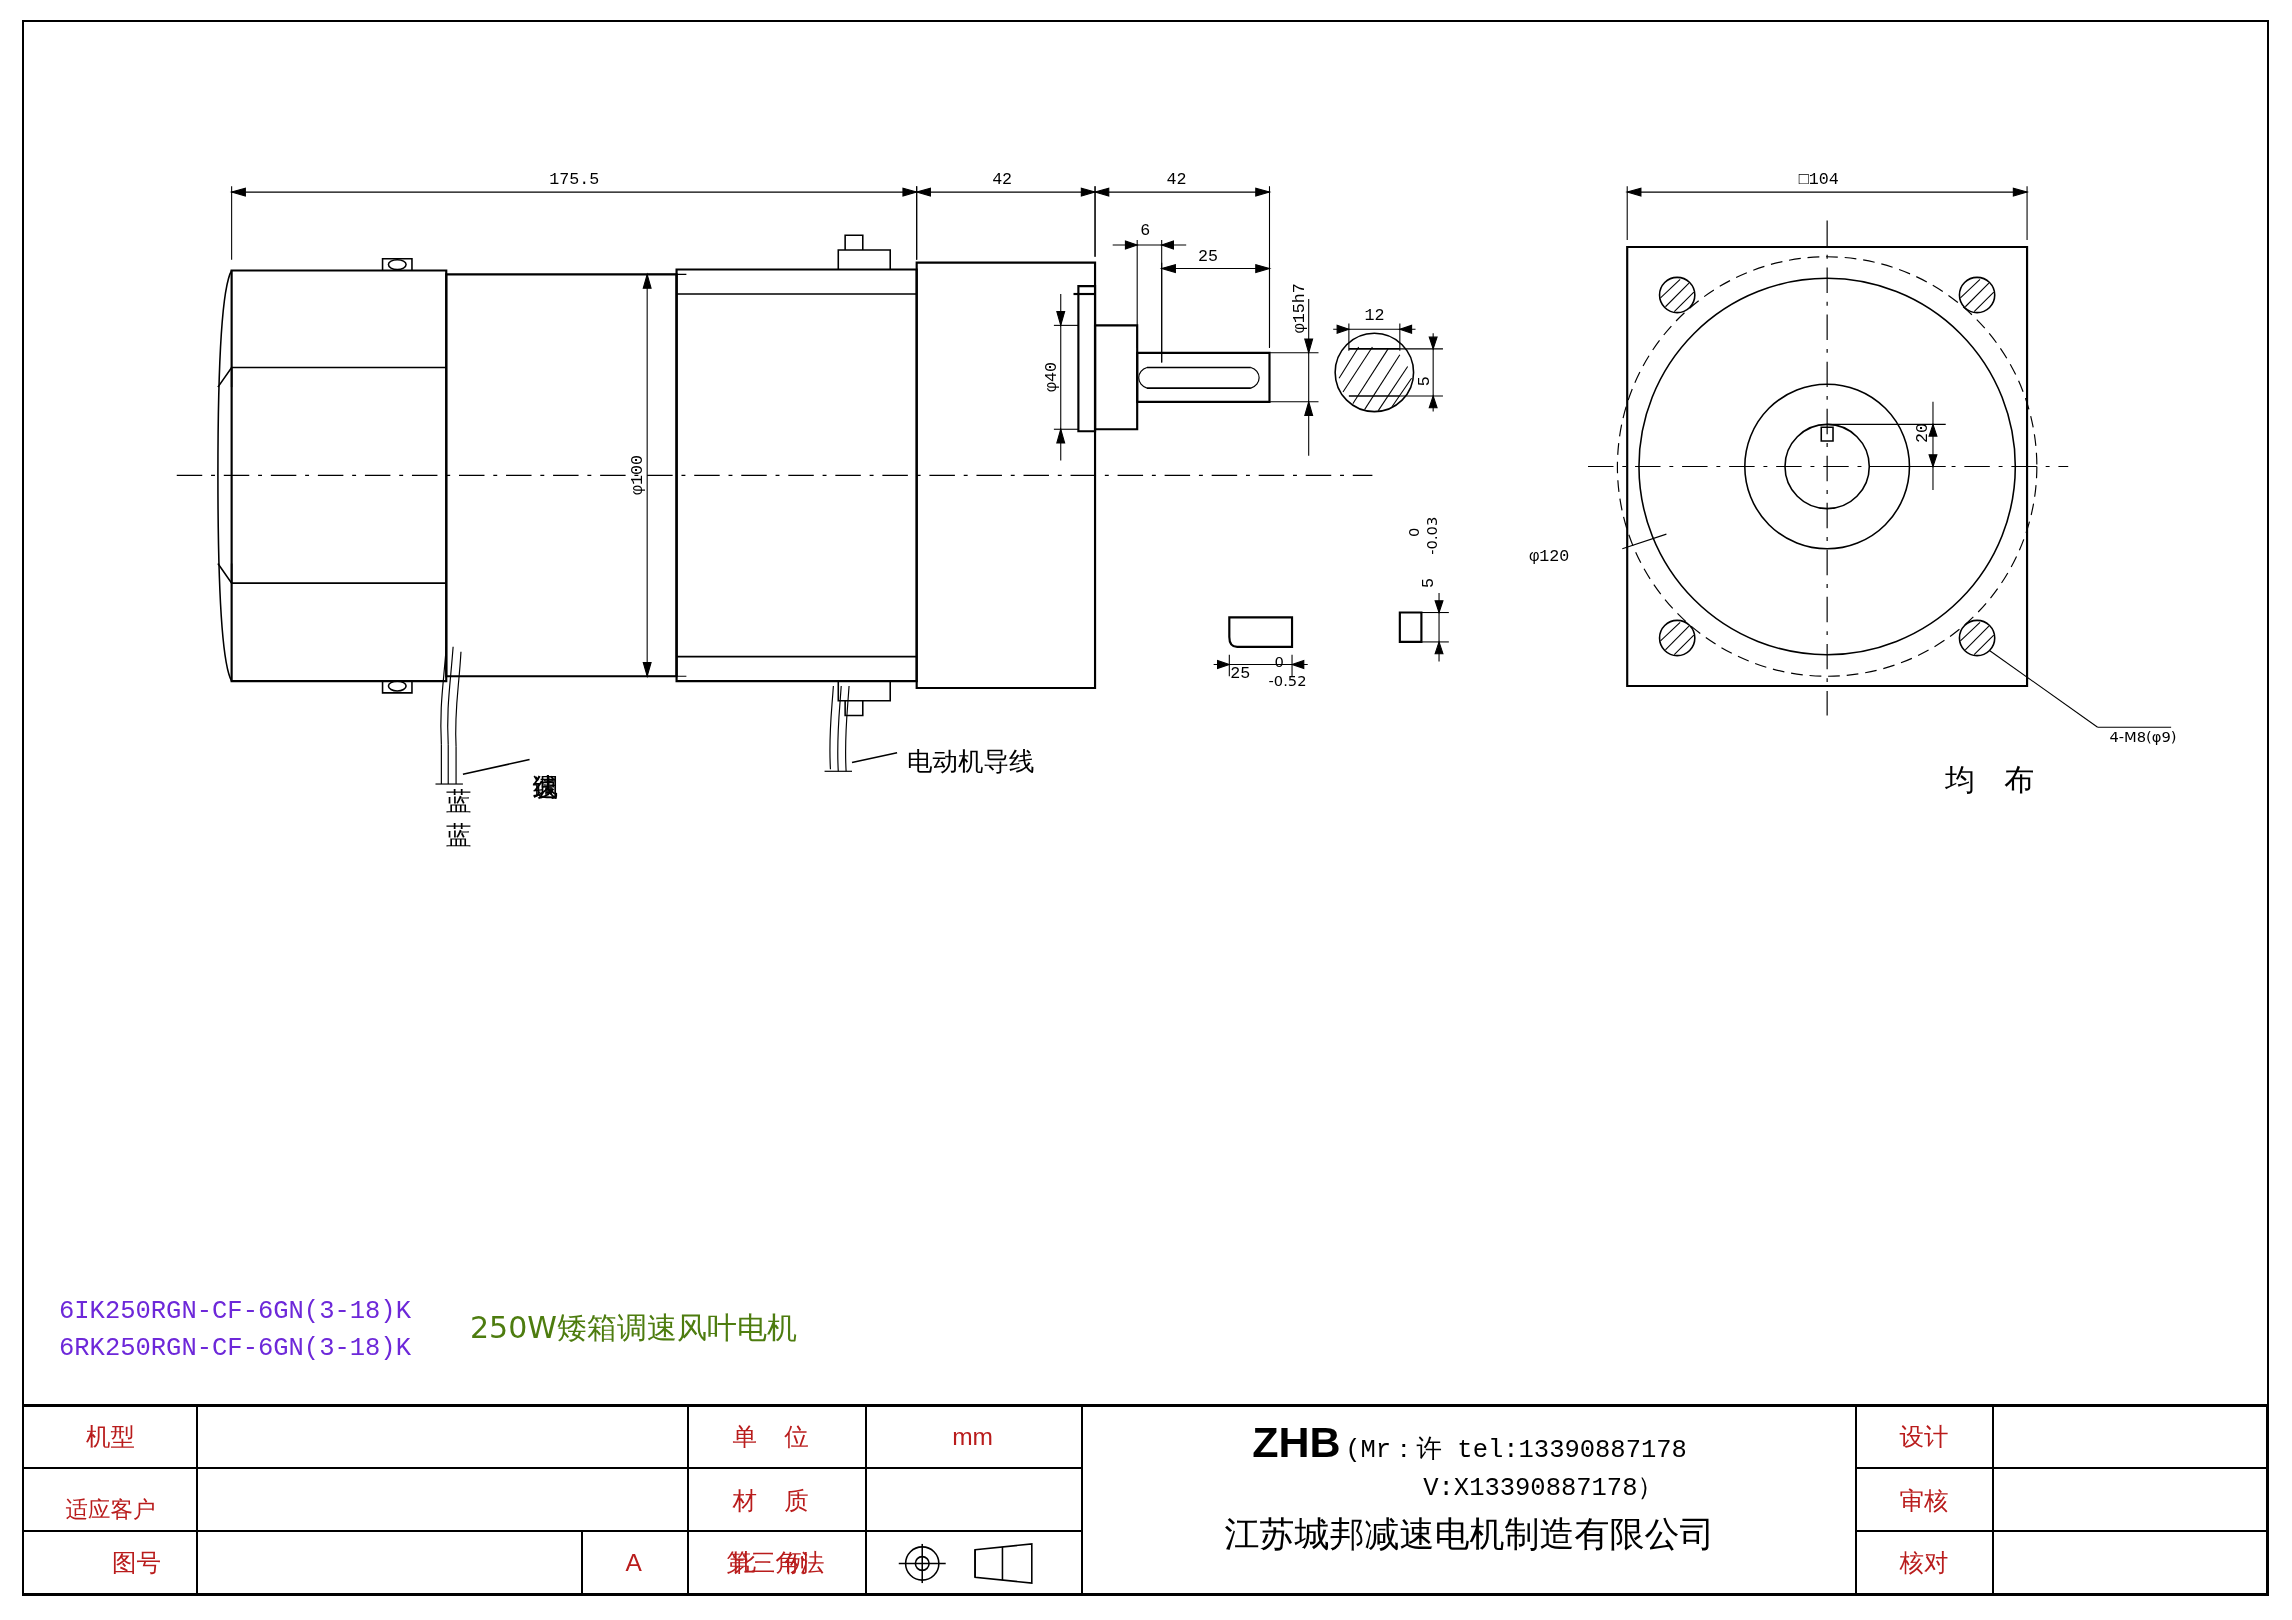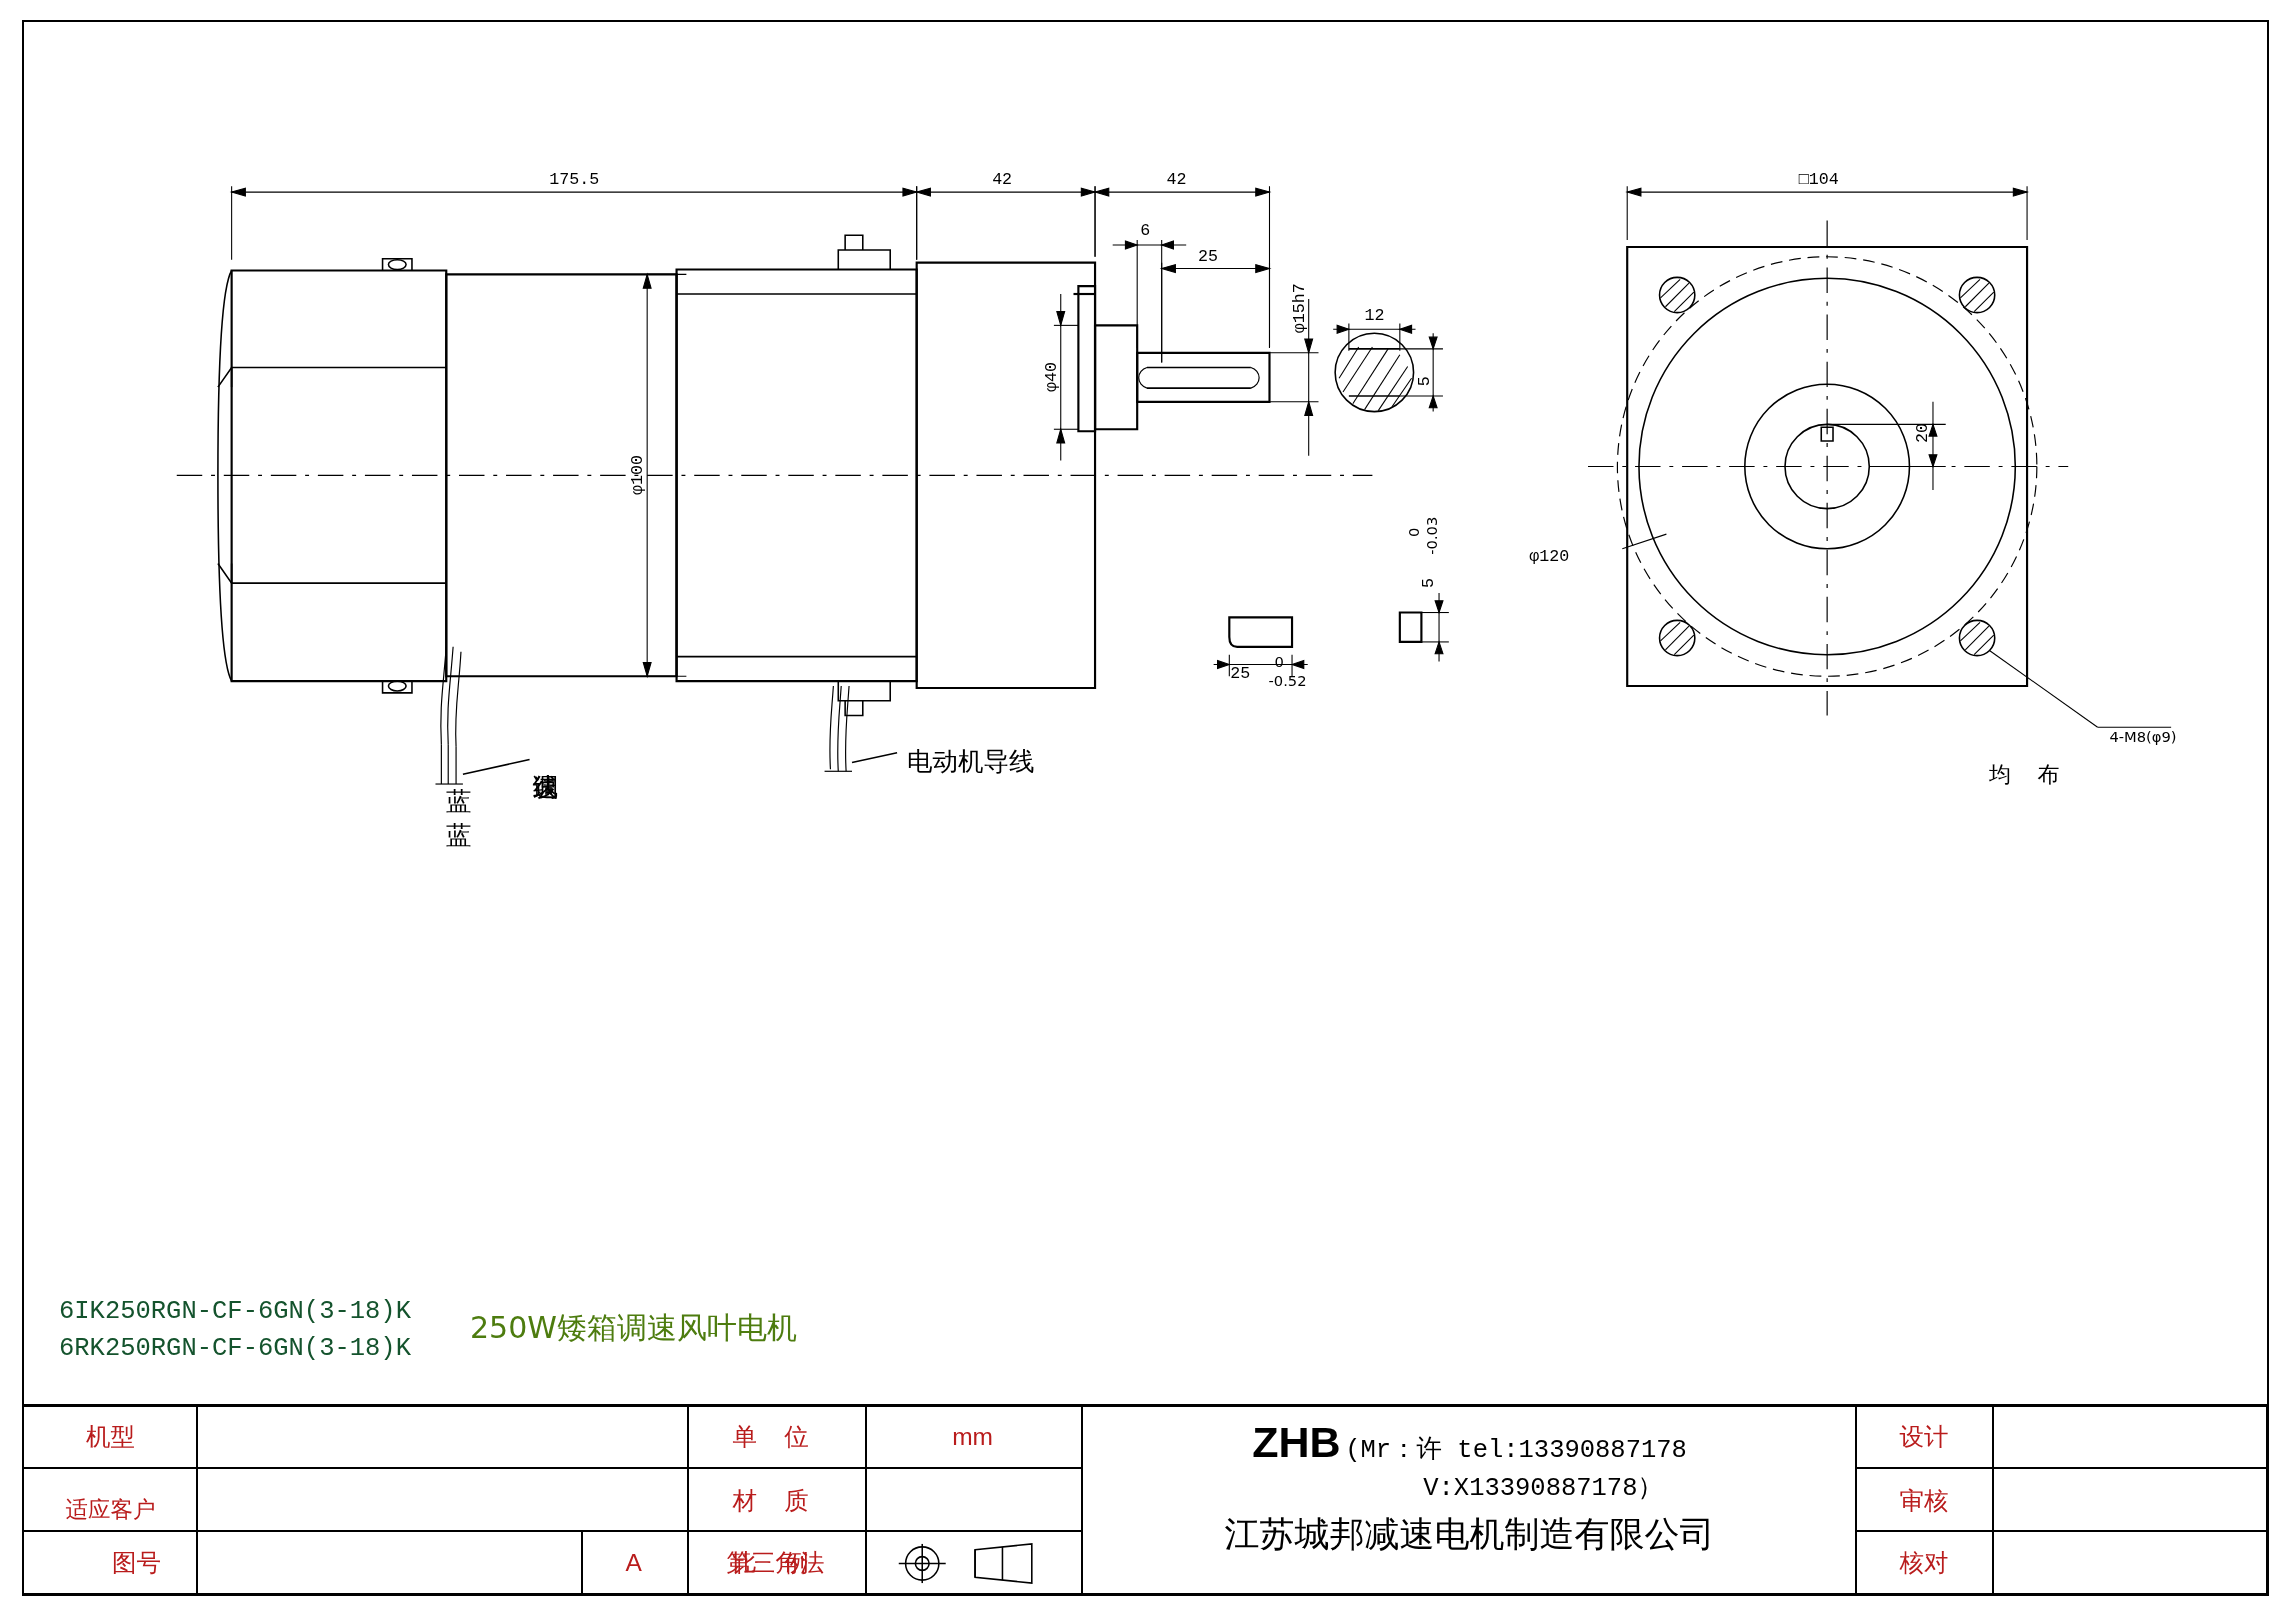--- a/index.html
+++ b/index.html
@@ -14,21 +14,21 @@
   .dash2{stroke:#000;stroke-width:1.2;fill:none;stroke-dasharray:12 7;}
   .dim{stroke:#000;stroke-width:1.1;fill:none;}
   .txt{font-family:"Liberation Mono", monospace;font-size:17px;fill:#000;}
   .txtz{font-family:"DejaVu Sans", sans-serif;font-size:15px;fill:#000;}
   .cn{font-family:"DejaVu Sans", sans-serif;font-size:24.5px;fill:#000;}
   .hatch{stroke:#000;stroke-width:1.1;}
   .title-block{position:absolute;left:21.6px;top:1404px;width:2247px;height:192px;}
   .tb-line{position:absolute;background:#000;}
   .cell{position:absolute;display:flex;align-items:center;justify-content:center;font-family:"DejaVu Sans",sans-serif;font-size:24.5px;color:#b91c1c;white-space:nowrap;}
   .cellL{justify-content:flex-start;padding-left:9.8px;}
-  .modelcodes{position:absolute;left:59px;top:1294px;font-family:"Liberation Mono",monospace;font-size:25.5px;color:#14532d;line-height:1.45;}
+  .modelcodes{position:absolute;left:59px;top:1294px;font-family:"Liberation Mono",monospace;font-size:25.5px;color:#6d28d9;line-height:1.45;}
   .modeltitle{position:absolute;left:470px;top:1308px;font-family:"DejaVu Sans",sans-serif;font-size:30px;color:#4d7c0f;}
   .zhb{font-family:"Liberation Sans",sans-serif;font-weight:bold;font-size:43px;}
   .zhbsub{font-family:"Liberation Mono",monospace;font-size:25.5px;}
   .company{font-family:"DejaVu Sans",sans-serif;font-size:35px;text-align:center;}
 </style>
 </head>
 <body>
 
 <div id="sheet">
   <div class="frame"></div>
@@ -255,21 +255,21 @@
   <div style="position:absolute;left:529px;top:740px;" class="">
     <span class="cn" style="font-family:'DejaVu Sans',sans-serif;font-size:25.5px;display:inline-block;writing-mode:vertical-rl;">调速线</span>
   </div>
   <div style="position:absolute;left:446px;top:784px;font-family:'DejaVu Sans',sans-serif;font-size:25.5px;line-height:1.35;">
     <div>蓝</div>
     <div>蓝</div>
   </div>
   <div style="position:absolute;left:907px;top:745px;font-family:'DejaVu Sans',sans-serif;font-size:25.5px;line-height:1.3;width:186px;">
     <span>电动机导线</span>
   </div>
-  <div style="position:absolute;left:1989px;top:760px;font-family:'DejaVu Sans',sans-serif;font-size:22px;letter-spacing:9.8px;text-align:center;">均    布</div>
+  <div style="position:absolute;left:1945px;top:760px;font-family:'DejaVu Sans',sans-serif;font-size:30px;letter-spacing:9.8px;text-align:center;">均    布</div>
 
   <div class="modelcodes">
     <div>6IK250RGN-CF-6GN(3-18)K</div>
     <div>6RK250RGN-CF-6GN(3-18)K</div>
   </div>
   <div class="modeltitle">250W矮箱调速风叶电机</div>
 
   <div class="title-block">
 
     <div class="tb-line" style="left:0;top:0;width:2247px;height:2.9px;"></div>

